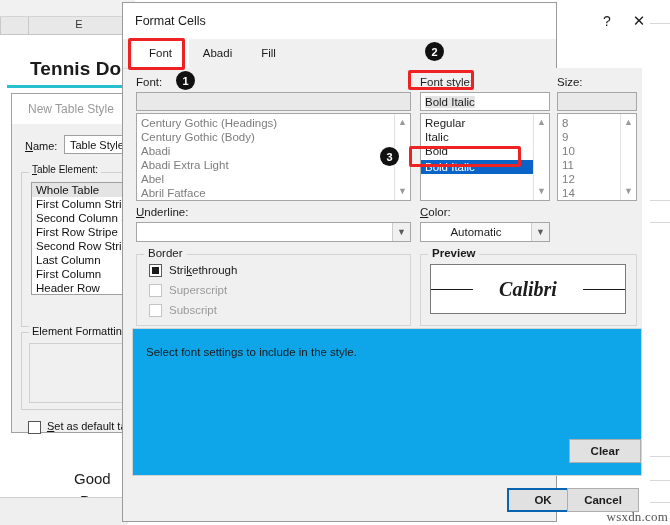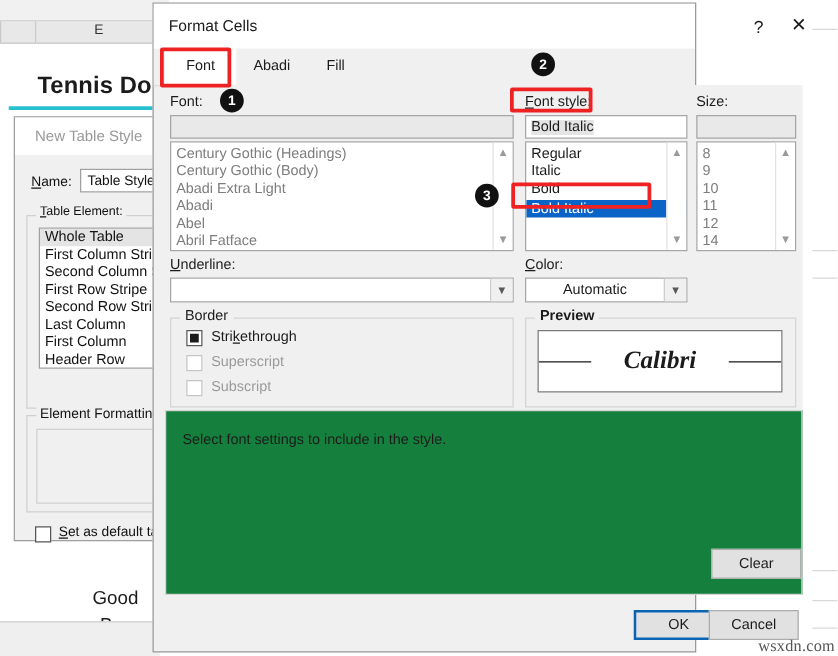--- a/index.html
+++ b/index.html
@@ -218,30 +218,31 @@
   }
   .preview-strike-l, .preview-strike-r {
     position: absolute; top: 50%; height: 1px; background: #1b1b1b;
   }
   .preview-strike-l { left: 0; width: 42px; }
   .preview-strike-r { right: 0; width: 42px; }
 
   
   .fc-lower {
     position: absolute; left: 9px; top: 325px; width: 510px; height: 148px;
-    background: #15803d; border: 1px solid #d4d4d4; box-sizing: border-box;
+    background: #0ea5e9; border: 1px solid #d4d4d4; box-sizing: border-box;
   }
   .fc-hint { position: absolute; left: 13px; top: 17px; font-size: 11.5px; color: #1b1b1b; }
 
   .btn {
     position: absolute; box-sizing: border-box;
     background: #e1e1e1; border: 1px solid #adadad;
     font-size: 11.5px; color: #1b1b1b; text-align: center;
     display: flex; align-items: center; justify-content: center;
     cursor: default;
+    font-weight: bold;
   }
   .btn.default { border: 2px solid #0a64b4; background: #e1e1e1; margin-left: 20px; }
 
   
   .ann-box {
     position: absolute; box-sizing: border-box; border: 3px solid #ee2222;
     border-radius: 2px; pointer-events: none;
   }
   .ann-badge {
     position: absolute; width: 19px; height: 19px; border-radius: 50%;
@@ -333,22 +334,22 @@
 
     <div class="fc-body">
 
       <div class="lbl" style="left:4px; top:8px;">Font:</div>
       <div class="field disabled" style="left:4px; top:24px; width:275px; height:19px;">
         <div class="field-text" style="left:5px; top:3px;"></div>
       </div>
       <div class="listbox" style="left:4px; top:45px; width:275px; height:88px;">
         <div class="li" style="margin-top:2px;">Century Gothic (Headings)</div>
         <div class="li">Century Gothic (Body)</div>
+        <div class="li">Abadi</div>
         <div class="li">Abadi Extra Light</div>
-        <div class="li">Abadi</div>
         <div class="li">Abel</div>
         <div class="li">Abril Fatface</div>
         <div class="vscroll">
           <div class="arrow up">▲</div>
           <div class="arrow down">▼</div>
         </div>
       </div>
 
       <div class="lbl" style="left:288px; top:8px;"><u>F</u>ont style:</div>
       <div class="field" style="left:288px; top:24px; width:130px; height:19px;">

